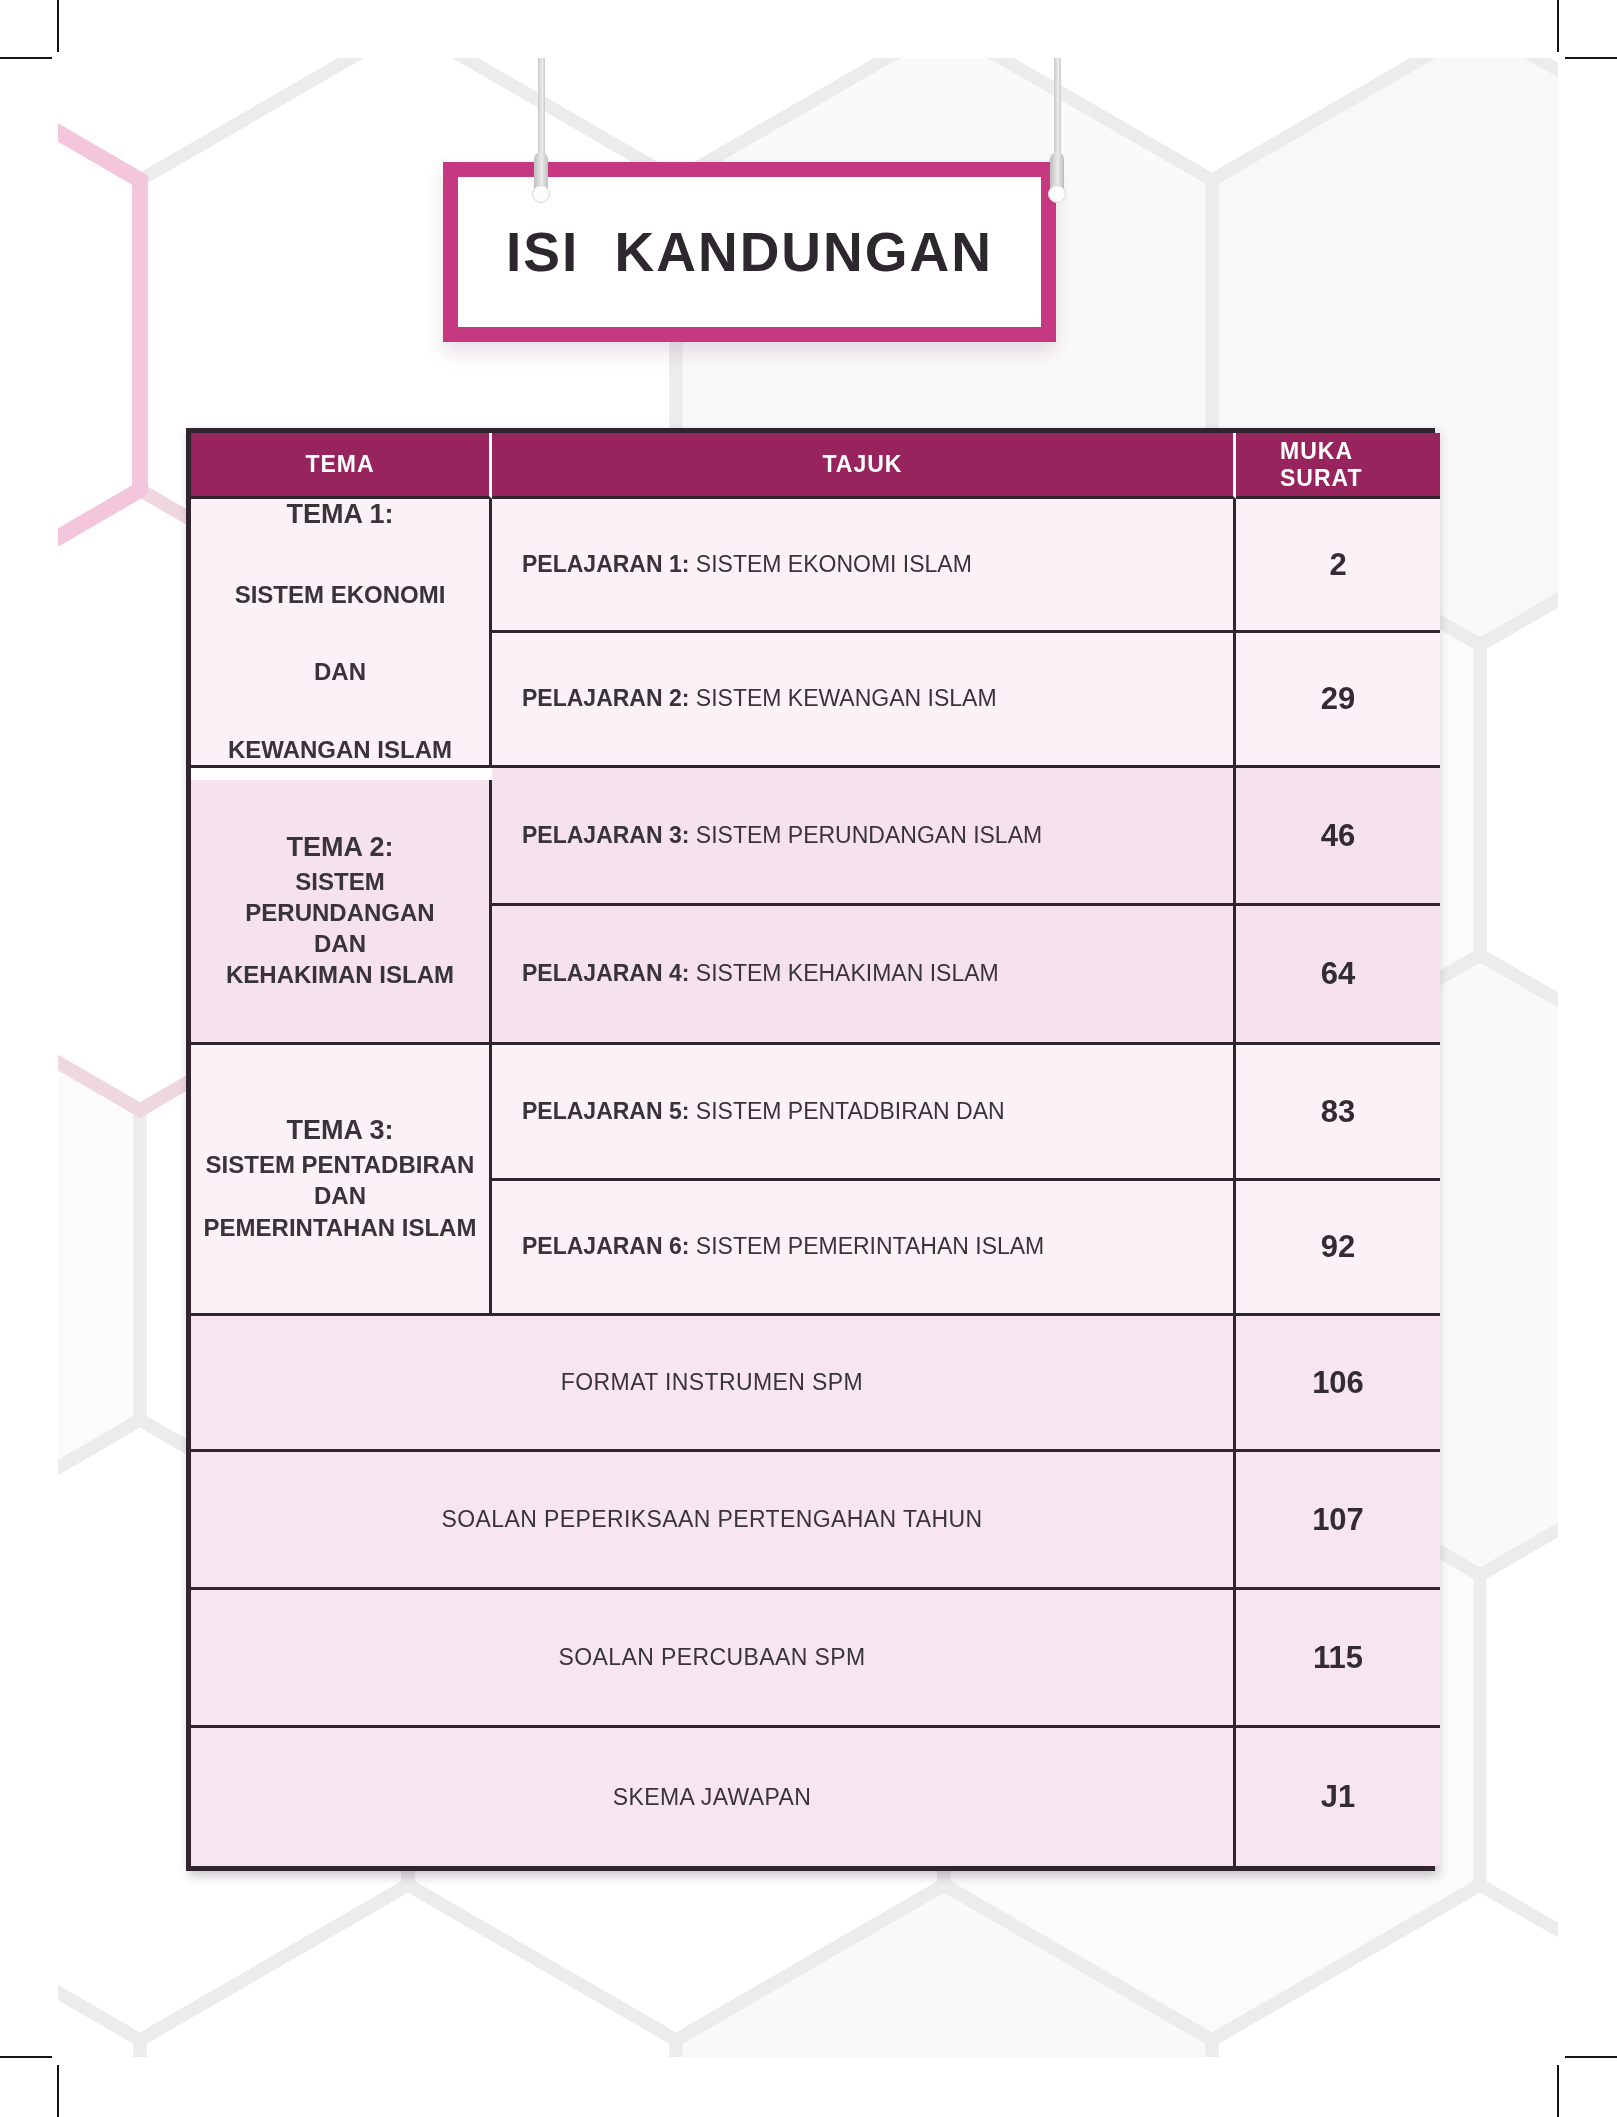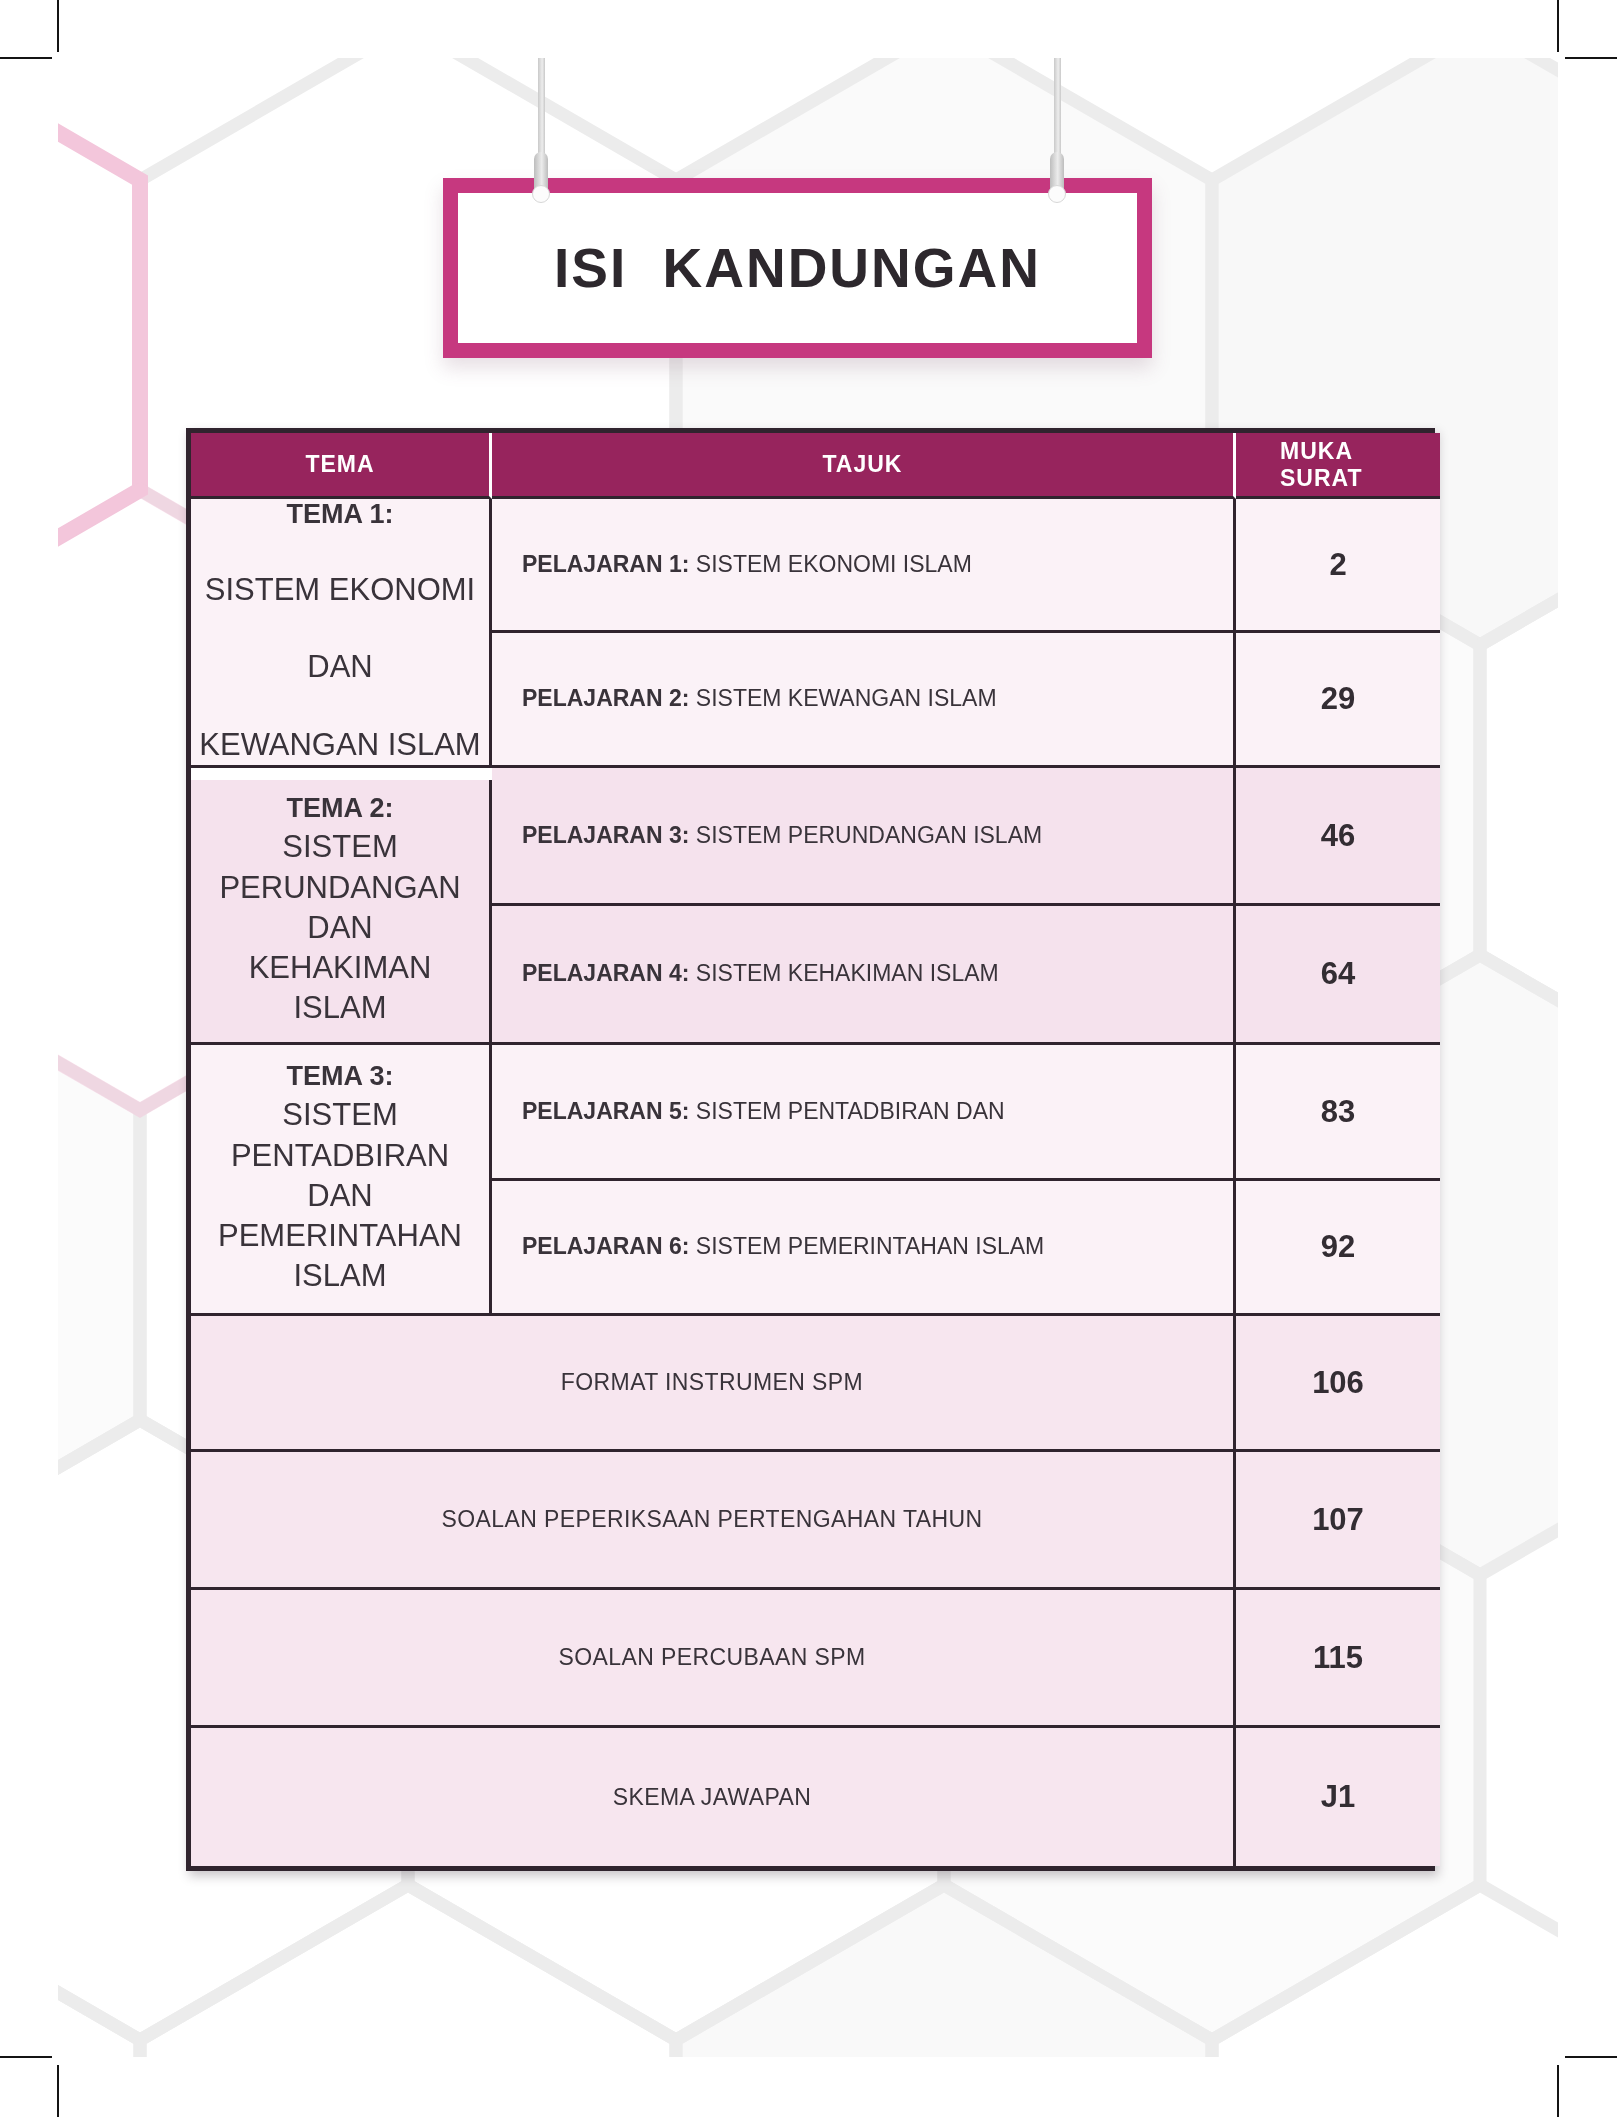--- a/index.html
+++ b/index.html
@@ -46,21 +46,21 @@
     top:94px;z-index:3;
   }
   .pin.left{left:476px;}
   .pin.right{left:992px;}
   .pin-dot{
     position:absolute;left:-2px;bottom:-3px;width:18px;height:18px;border-radius:50%;
     background:#fcfcfc;border:1px solid #d7d7d7;
   }
   
   .sign{
-    position:absolute;left:385px;top:120px;width:709px;height:180px;
+    position:absolute;left:385px;top:104px;width:613px;height:180px;
     background:#ffffff;border:15px solid var(--accent);
     display:flex;align-items:center;justify-content:center;
     box-shadow:0 10px 18px rgba(120,80,105,.18);
     z-index:2;
   }
   .sign-title{
     font-size:55px;font-weight:bold;color:#2d282d;
     letter-spacing:2px;word-spacing:18px;white-space:nowrap;
   }
   
@@ -85,21 +85,21 @@
   }
   .th.no-r{border-right:none;padding-left:44px;}
   .light{background:var(--cell-light);}
   .medium{background:var(--cell-medium);}
   .bottom{background:var(--cell-bottom);}
   .tema{
     display:flex;flex-direction:column;align-items:center;justify-content:center;
     text-align:center;padding:0 8px;
   }
   .tema-label{font-size:27px;font-weight:bold;margin-bottom:3px;}
-  .tema-line{font-size:31px;font-weight:normal;line-height:1.3;}
+  .tema-line{font-size:24px;font-weight:bold;line-height:1.3;}
   .lesson{display:flex;align-items:center;padding-left:30px;padding-right:16px;}
   .lesson-wrap{width:100%;font-size:23px;line-height:1.45;}
   .lesson-label{font-weight:bold;}
   .line2{text-align:center;padding-right:136px;}
   .pagecell{
     display:flex;align-items:center;justify-content:center;
     font-size:31px;font-weight:bold;color:#332d33;
   }
   .extra{
     grid-column:1 / 3;

